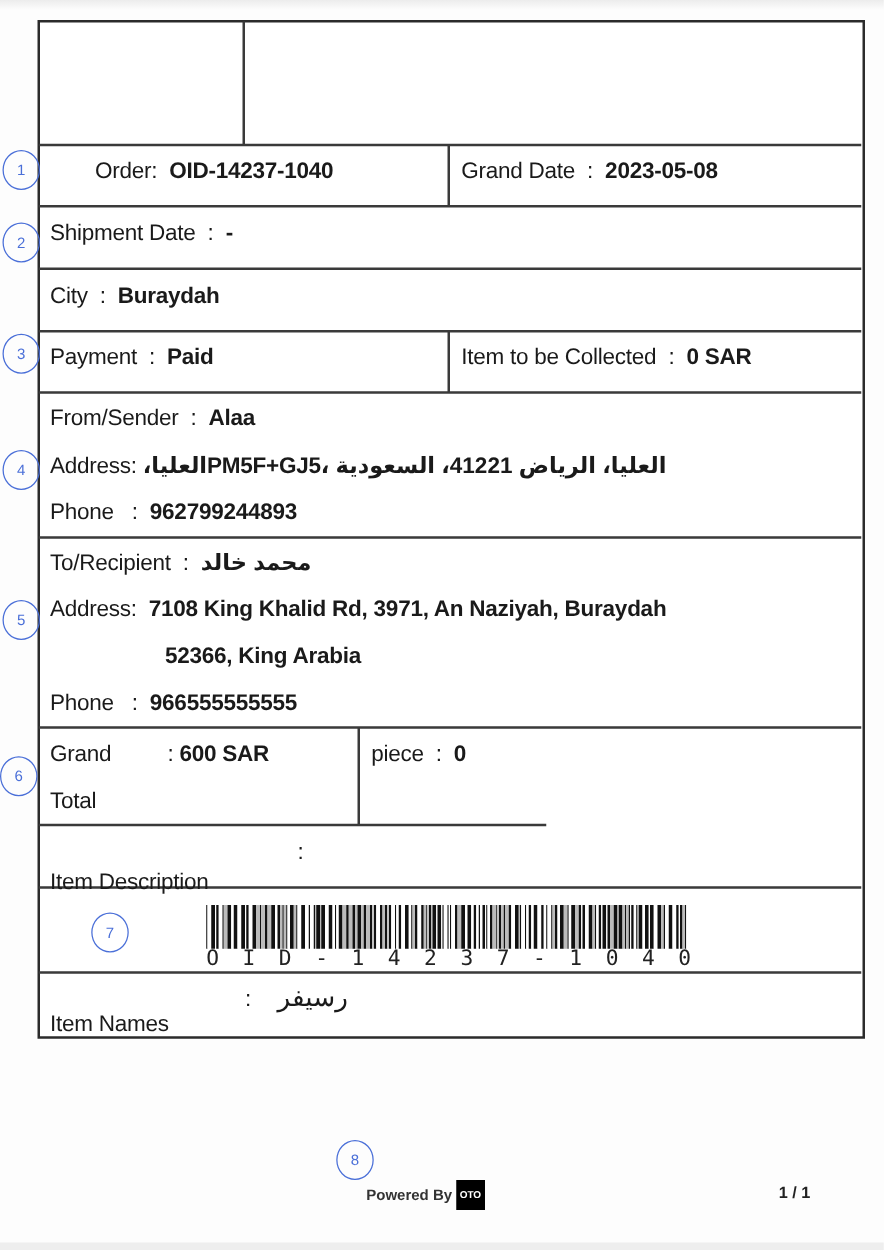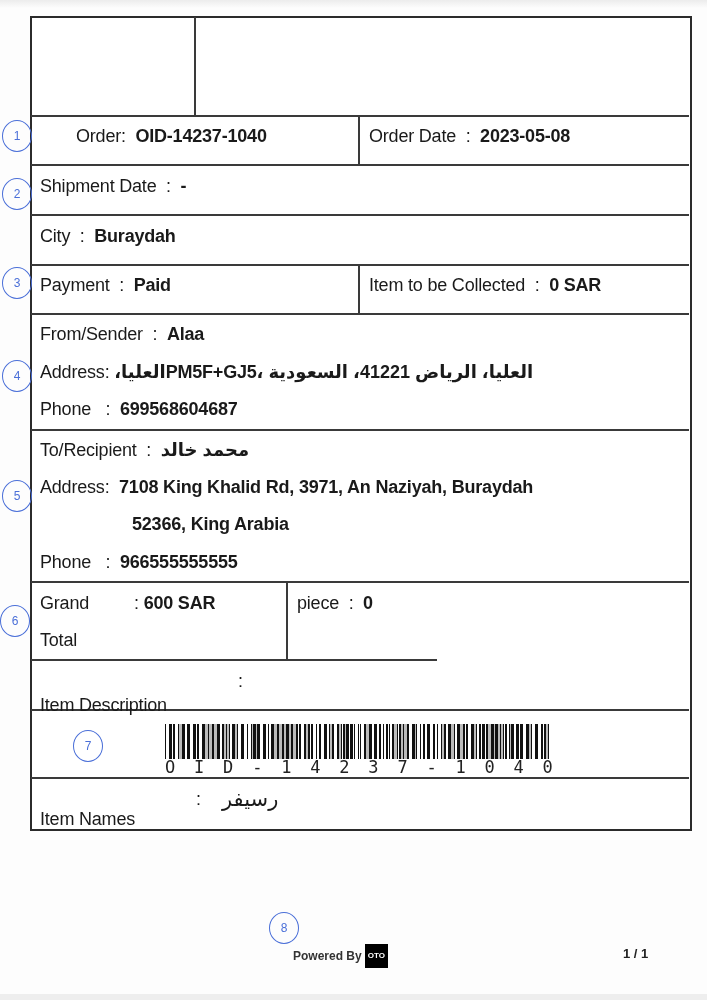--- a/index.html
+++ b/index.html
@@ -44,21 +44,21 @@
 <div class="vl" style="left:286px;top:582px;height:78px;"></div>
 <div class="hl" style="left:31px;top:659px;width:406px;"></div>
 <div class="hl" style="left:31px;top:709px;width:658px;"></div>
 <div class="hl" style="left:31px;top:777px;width:658px;"></div>
 
 <div class="txt" style="left:40px;top:125px;margin-left:36px;">
   <span class="lbl">Order:</span>&nbsp;
   <span class="b">OID-14237-1040</span>
 </div>
 <div class="txt" style="left:369px;top:125px;">
-  <span>Order Date</span>&nbsp;&nbsp;<span>:</span>&nbsp;&nbsp;<span class="b">2023-05-08</span>
+  <span>Grand Date</span>&nbsp;&nbsp;<span>:</span>&nbsp;&nbsp;<span class="b">2023-05-08</span>
 </div>
 
 <div class="txt" style="left:40px;top:175px;">
   <span>Shipment Date</span>&nbsp;&nbsp;<span>:</span>&nbsp;&nbsp;<span class="b">-</span>
 </div>
 
 <div class="txt" style="left:40px;top:225px;">
   <span>City</span>&nbsp;&nbsp;<span>:</span>&nbsp;&nbsp;<span class="b">Buraydah</span>
 </div>
 
@@ -69,21 +69,21 @@
   <span>Item to be Collected</span>&nbsp;&nbsp;<span>:</span>&nbsp;&nbsp;<span class="b">0 SAR</span>
 </div>
 
 <div class="txt" style="left:40px;top:323px;">
   <span>From/Sender</span>&nbsp;&nbsp;<span>:</span>&nbsp;&nbsp;<span class="b">Alaa</span>
 </div>
 <div class="txt" style="left:40px;top:361px;">
   <span>Address:</span>&nbsp;<span class="b" dir="rtl" style="unicode-bidi:embed;">العليا، الرياض 41221، السعودية ،PM5F+GJ5العليا،</span>
 </div>
 <div class="txt" style="left:40px;top:398px;">
-  <span>Phone</span>&nbsp;&nbsp;&nbsp;:&nbsp;&nbsp;<span class="b">699568604687</span>
+  <span>Phone</span>&nbsp;&nbsp;&nbsp;:&nbsp;&nbsp;<span class="b">962799244893</span>
 </div>
 
 <div class="txt" style="left:40px;top:439px;">
   <span>To/Recipient</span>&nbsp;&nbsp;<span>:</span>&nbsp;&nbsp;<span class="b" dir="rtl" style="unicode-bidi:embed;text-align:center;">محمد خالد</span>
 </div>
 <div class="txt" style="left:40px;top:476px;">
   <span>Address:</span>&nbsp;&nbsp;<span class="b">7108 King Khalid Rd, 3971, An Naziyah, Buraydah</span>
 </div>
 <div class="txt b" style="left:132px;top:513px;">52366, King Arabia</div>
 <div class="txt" style="left:40px;top:551px;">

